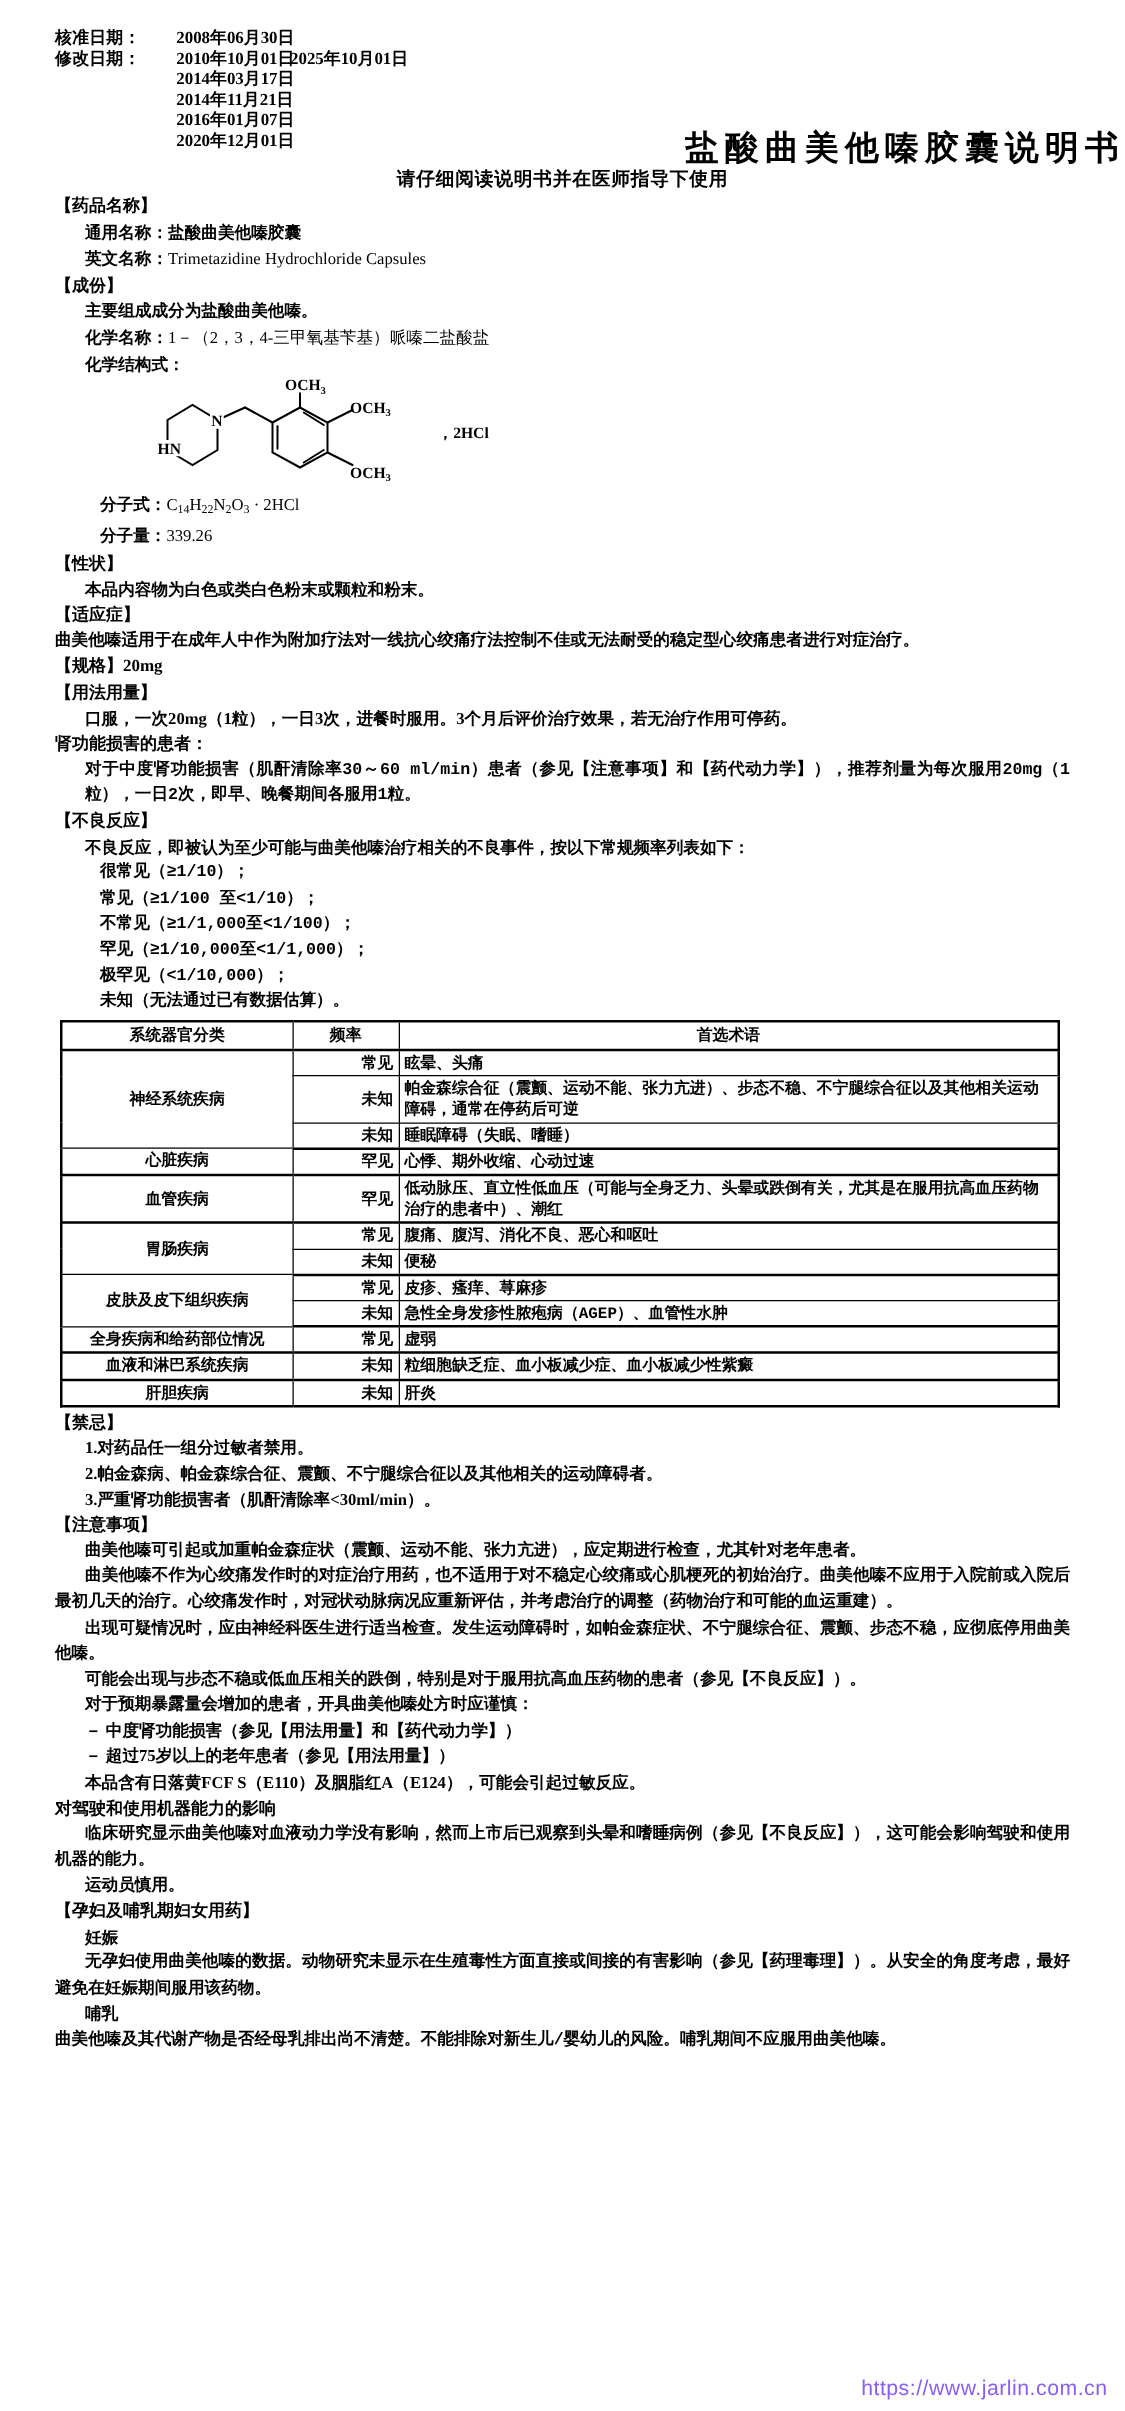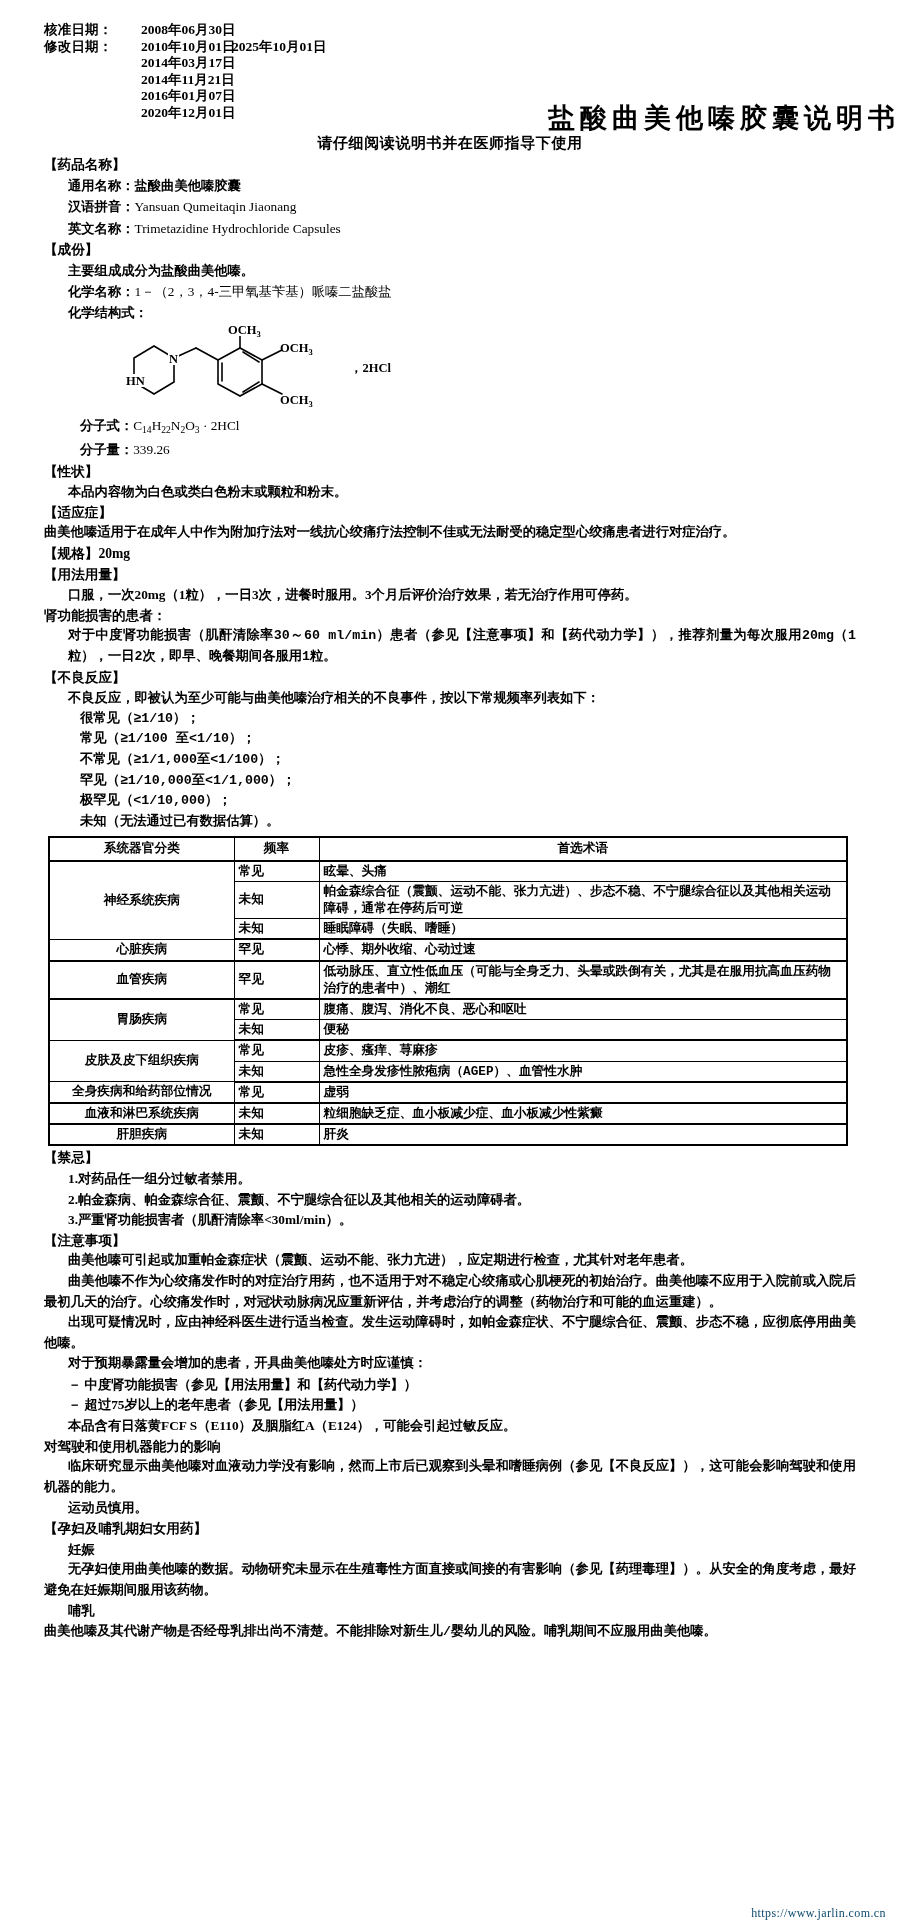--- a/index.html
+++ b/index.html
@@ -145,40 +145,40 @@
     font-weight: bold;
     border-top: 2px solid #000;
     border-bottom: 2px solid #000;
     padding: 2px 4px;
   }
   table.ar td.organ {
     text-align: center;
     border-left: 2px solid #000;
   }
   table.ar td.freq {
-    text-align: left;
+    text-align: right;
   }
   table.ar td.term {
     text-align: left;
     border-right: 2px solid #000;
   }
   table.ar th.c1 { border-left: 2px solid #000; }
   table.ar th.c3 { border-right: 2px solid #000; }
   table.ar tr.grp-end td { border-bottom: 2px solid #000; }
   table.ar tr.last td { border-bottom: 2px solid #000; }
   .col1 { width: 185px; }
   .col2 { width: 85px; }
   
   .url-mark {
     position: absolute;
     right: 14px;
     bottom: 8px;
-    font-family: Liberation Serif, serif;
-    font-size: 12px;
-    color: #0c4a6e;
+    font-family: Liberation Sans, sans-serif;
+    font-size: 17px;
+    color: #8b5cf6;
     letter-spacing: 0.4px;
   }
 </style>
 </head>
 <body>
 
 <div class="page">
 
   <div class="dates-block">
     <div class="date-row">
@@ -208,21 +208,20 @@
   </div>
   <div class="revision-extra">2025年10月01日</div>
 
   <div class="title-main">盐酸曲美他嗪胶囊说明书</div>
   <div class="title-sub">请仔细阅读说明书并在医师指导下使用</div>
 
   <div class="content">
 
     <div class="sec-head">【药品名称】</div>
     <div class="lvl1"><span class="bold">通用名称：</span><span class="bold">盐酸曲美他嗪胶囊</span></div>
-    <div class="lvl1"><span class="bold">汉语拼音：</span><span>Yansuan Qumeitaqin Jiaonang</span></div>
     <div class="lvl1"><span class="bold">英文名称：</span><span>Trimetazidine Hydrochloride Capsules</span></div>
 
     <div class="sec-head">【成份】</div>
     <div class="lvl1 b">主要组成成分为盐酸曲美他嗪。</div>
     <div class="lvl1"><span class="bold">化学名称：</span><span>1－（2，3，4-三甲氧基苄基）哌嗪二盐酸盐</span></div>
     <div class="lvl1 b">化学结构式：</div>
 
     <div class="chem-wrap">
       <svg class="chem-svg" width="300" height="92" viewBox="0 0 300 92">
         <g stroke="#000" stroke-width="1.6" fill="none" stroke-linecap="round">
@@ -363,20 +362,21 @@
 
     <div class="sec-head">【禁忌】</div>
     <div class="lvl1 b">1.对药品任一组分过敏者禁用。</div>
     <div class="lvl1 b">2.帕金森病、帕金森综合征、震颤、不宁腿综合征以及其他相关的运动障碍者。</div>
     <div class="lvl1 b">3.严重肾功能损害者（肌酐清除率&lt;30ml/min）。</div>
 
     <div class="sec-head">【注意事项】</div>
     <div class="flow bold">曲美他嗪可引起或加重帕金森症状（震颤、运动不能、张力亢进），应定期进行检查，尤其针对老年患者。</div>
     <div class="flow bold">曲美他嗪不作为心绞痛发作时的对症治疗用药，也不适用于对不稳定心绞痛或心肌梗死的初始治疗。曲美他嗪不应用于入院前或入院后最初几天的治疗。心绞痛发作时，对冠状动脉病况应重新评估，并考虑治疗的调整（药物治疗和可能的血运重建）。</div>
     <div class="flow bold">出现可疑情况时，应由神经科医生进行适当检查。发生运动障碍时，如帕金森症状、不宁腿综合征、震颤、步态不稳，应彻底停用曲美他嗪。</div>
+    <div class="flow bold">可能会出现与步态不稳或低血压相关的跌倒，特别是对于服用抗高血压药物的患者（参见【不良反应】）。</div>
     <div class="flow bold">对于预期暴露量会增加的患者，开具曲美他嗪处方时应谨慎：</div>
     <div class="lvl1 b">－ 中度肾功能损害（参见【用法用量】和【药代动力学】）</div>
     <div class="lvl1 b">－ 超过75岁以上的老年患者（参见【用法用量】）</div>
     <div class="lvl1 b">本品含有日落黄FCF S（E110）及胭脂红A（E124），可能会引起过敏反应。</div>
 
     <div class="sec-head">对驾驶和使用机器能力的影响</div>
     <div class="flow bold">临床研究显示曲美他嗪对血液动力学没有影响，然而上市后已观察到头晕和嗜睡病例（参见【不良反应】），这可能会影响驾驶和使用机器的能力。</div>
     <div class="lvl1 b">运动员慎用。</div>
 
     <div class="sec-head">【孕妇及哺乳期妇女用药】</div>

